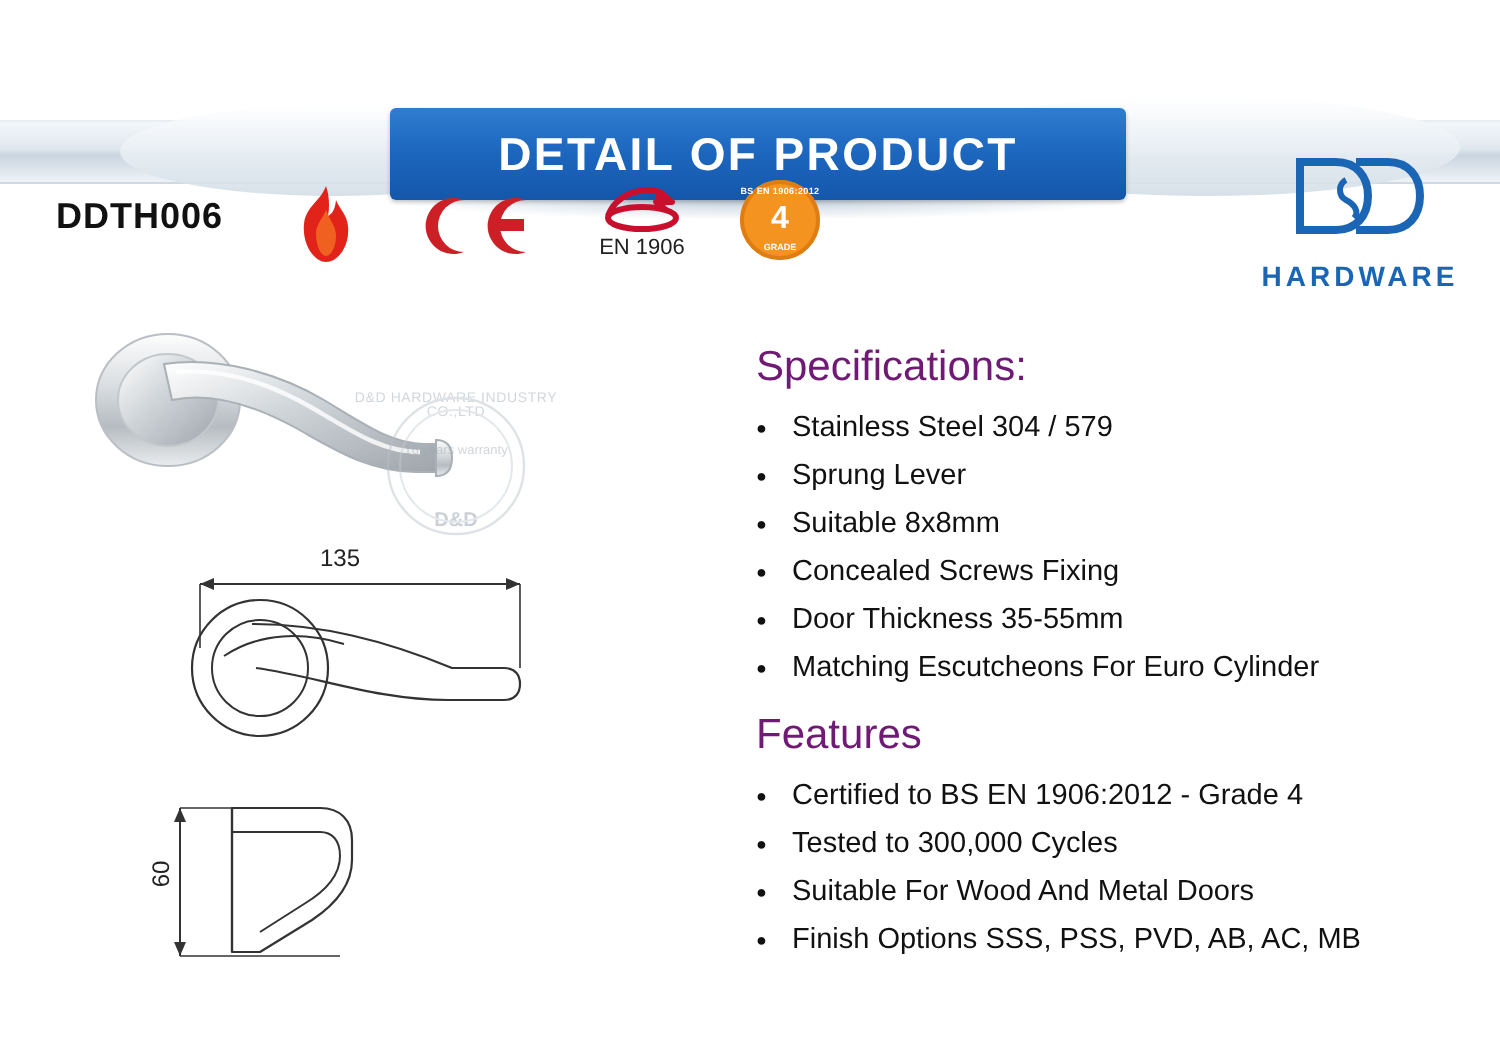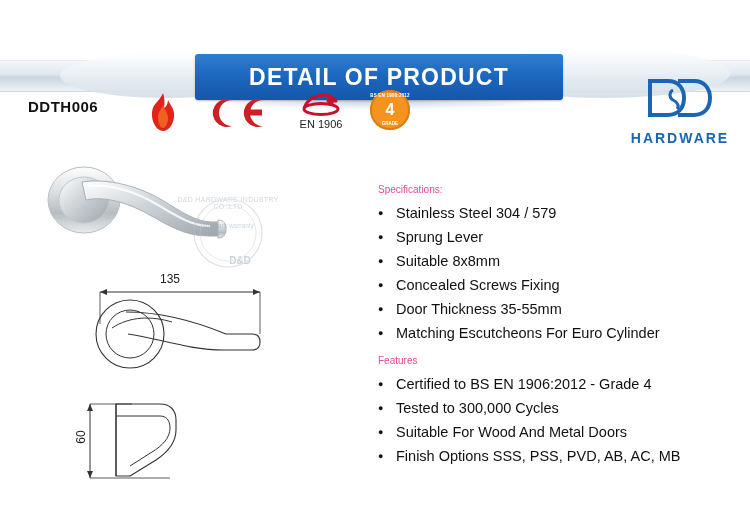--- a/index.html
+++ b/index.html
@@ -97,21 +97,21 @@
     position: absolute;
     top: 88px;
     left: 28px;
     width: 694px;
     height: 58px;
   }
   .model-code {
     position: absolute;
     top: 10px;
     left: 0;
-    font-size: 15px;
+    font-size: 18px;
     font-weight: bold;
     color: #111111;
     letter-spacing: .5px;
   }
   .cert-flame {
     position: absolute;
     top: 4px;
     left: 118px;
     width: 34px;
     height: 40px;
@@ -247,21 +247,21 @@
     top: 26px;
     left: 0;
     width: 124px;
     text-align: center;
     font-size: 6.5px;
     color: #9aa6b1;
   }
   .wm-text-bot {
     position: absolute;
     bottom: 4px;
-    left: 12px;
+    left: 0;
     width: 124px;
     text-align: center;
     font-size: 10px;
     font-weight: bold;
     color: #8d99a5;
   }
   .dim-top {
     position: absolute;
     top: 112px;
     left: 0;
@@ -292,23 +292,23 @@
   }
 
   
   .spec-col {
     position: absolute;
     top: 168px;
     left: 378px;
     width: 360px;
   }
   .spec-heading {
-    font-size: 10px;
-    color: #ec4899;
-    margin: 16px 0 6px 0;
+    font-size: 21px;
+    color: #701a75;
+    margin: 4px 0 6px 0;
   }
   .spec-heading.features {
     margin-top: 10px;
   }
   .spec-list {
     list-style: none;
     margin: 0;
     padding: 0;
   }
   .spec-list li {

